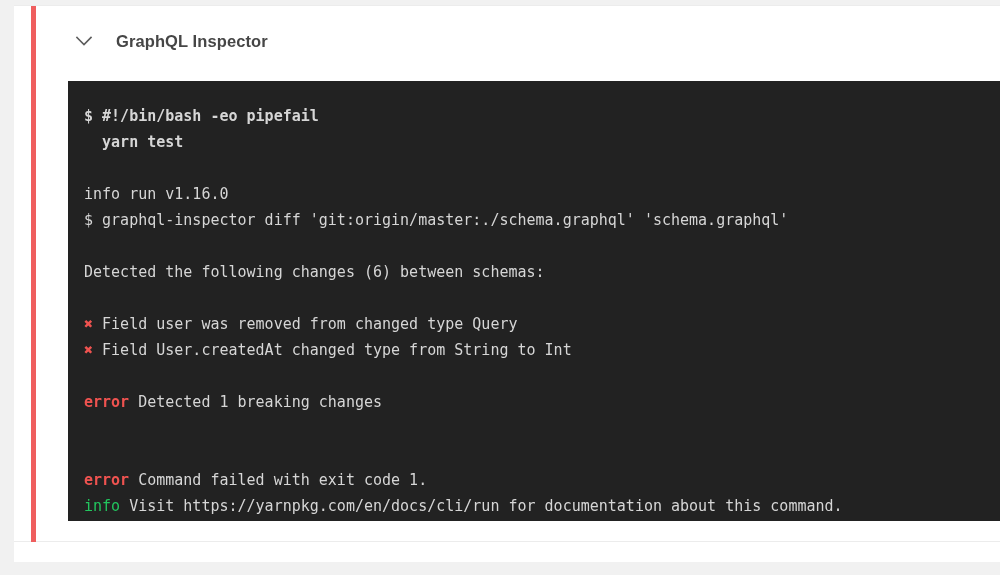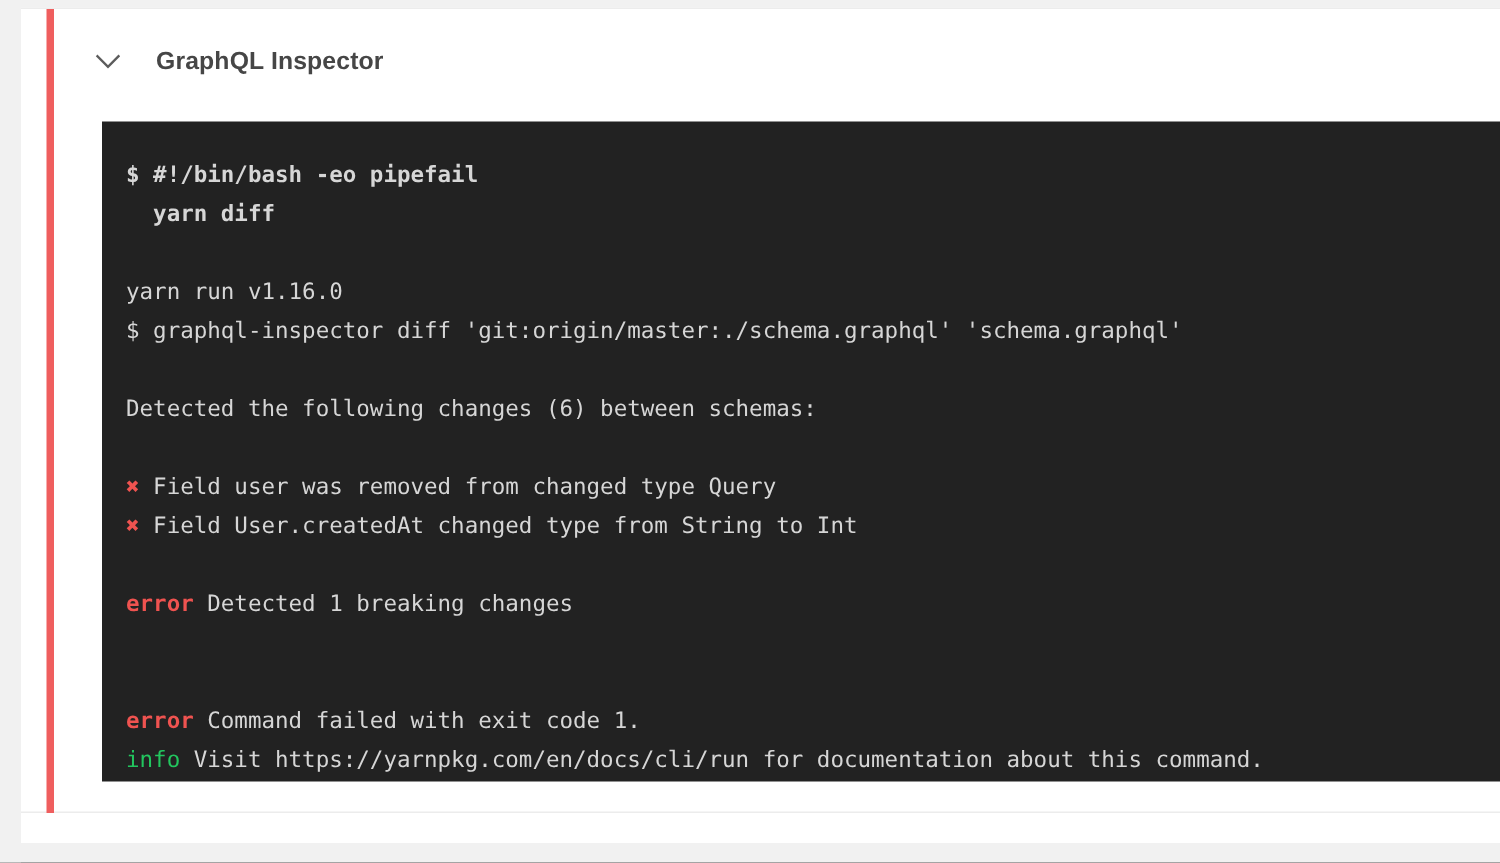--- a/index.html
+++ b/index.html
@@ -41,21 +41,21 @@
     top: 0px;
     width: 5px;
     height: 536px;
     background: #ef5e5e;
     z-index: 3;
   }
 
   
   .header {
     position: absolute;
-    left: 44px;
+    left: 56px;
     top: 14px;
     display: flex;
     align-items: center;
     height: 42px;
   }
 
   .chevron-icon {
     width: 28px;
     height: 28px;
     display: block;
@@ -142,23 +142,23 @@
         <svg viewBox="0 0 28 28" width="28" height="28" aria-hidden="true">
           <path d="M7 10.5 L14 17.5 L21 10.5" fill="none" stroke="#5c5c5c" stroke-width="1.6" stroke-linecap="square" stroke-linejoin="miter"></path>
         </svg>
       </span>
       <span class="header-title">GraphQL Inspector</span>
     </div>
 
     <div class="terminal">
       <div id="terminal-lines">
           <div class="term-line bold"><span class="tok-default">$ #!/bin/bash -eo pipefail</span></div>
-          <div class="term-line bold"><span class="tok-default">  yarn diff</span></div>
+          <div class="term-line bold"><span class="tok-default">  yarn test</span></div>
           <div class="term-line blank">&nbsp;</div>
-          <div class="term-line"><span class="tok-default">yarn run v1.16.0</span></div>
+          <div class="term-line"><span class="tok-default">info run v1.16.0</span></div>
           <div class="term-line"><span class="tok-default">$ graphql-inspector diff 'git:origin/master:./schema.graphql' 'schema.graphql'</span></div>
           <div class="term-line blank">&nbsp;</div>
           <div class="term-line"><span class="tok-default">Detected the following changes (6) between schemas:</span></div>
           <div class="term-line blank">&nbsp;</div>
           <div class="term-line"><span class="tok-cross">✖</span><span class="tok-default"> Field user was removed from changed type Query</span></div>
           <div class="term-line"><span class="tok-cross">✖</span><span class="tok-default"> Field User.createdAt changed type from String to Int</span></div>
           <div class="term-line blank">&nbsp;</div>
           <div class="term-line"><span class="tok-error">error</span><span class="tok-default"> Detected 1 breaking changes</span></div>
           <div class="term-line blank">&nbsp;</div>
           <div class="term-line blank">&nbsp;</div>

